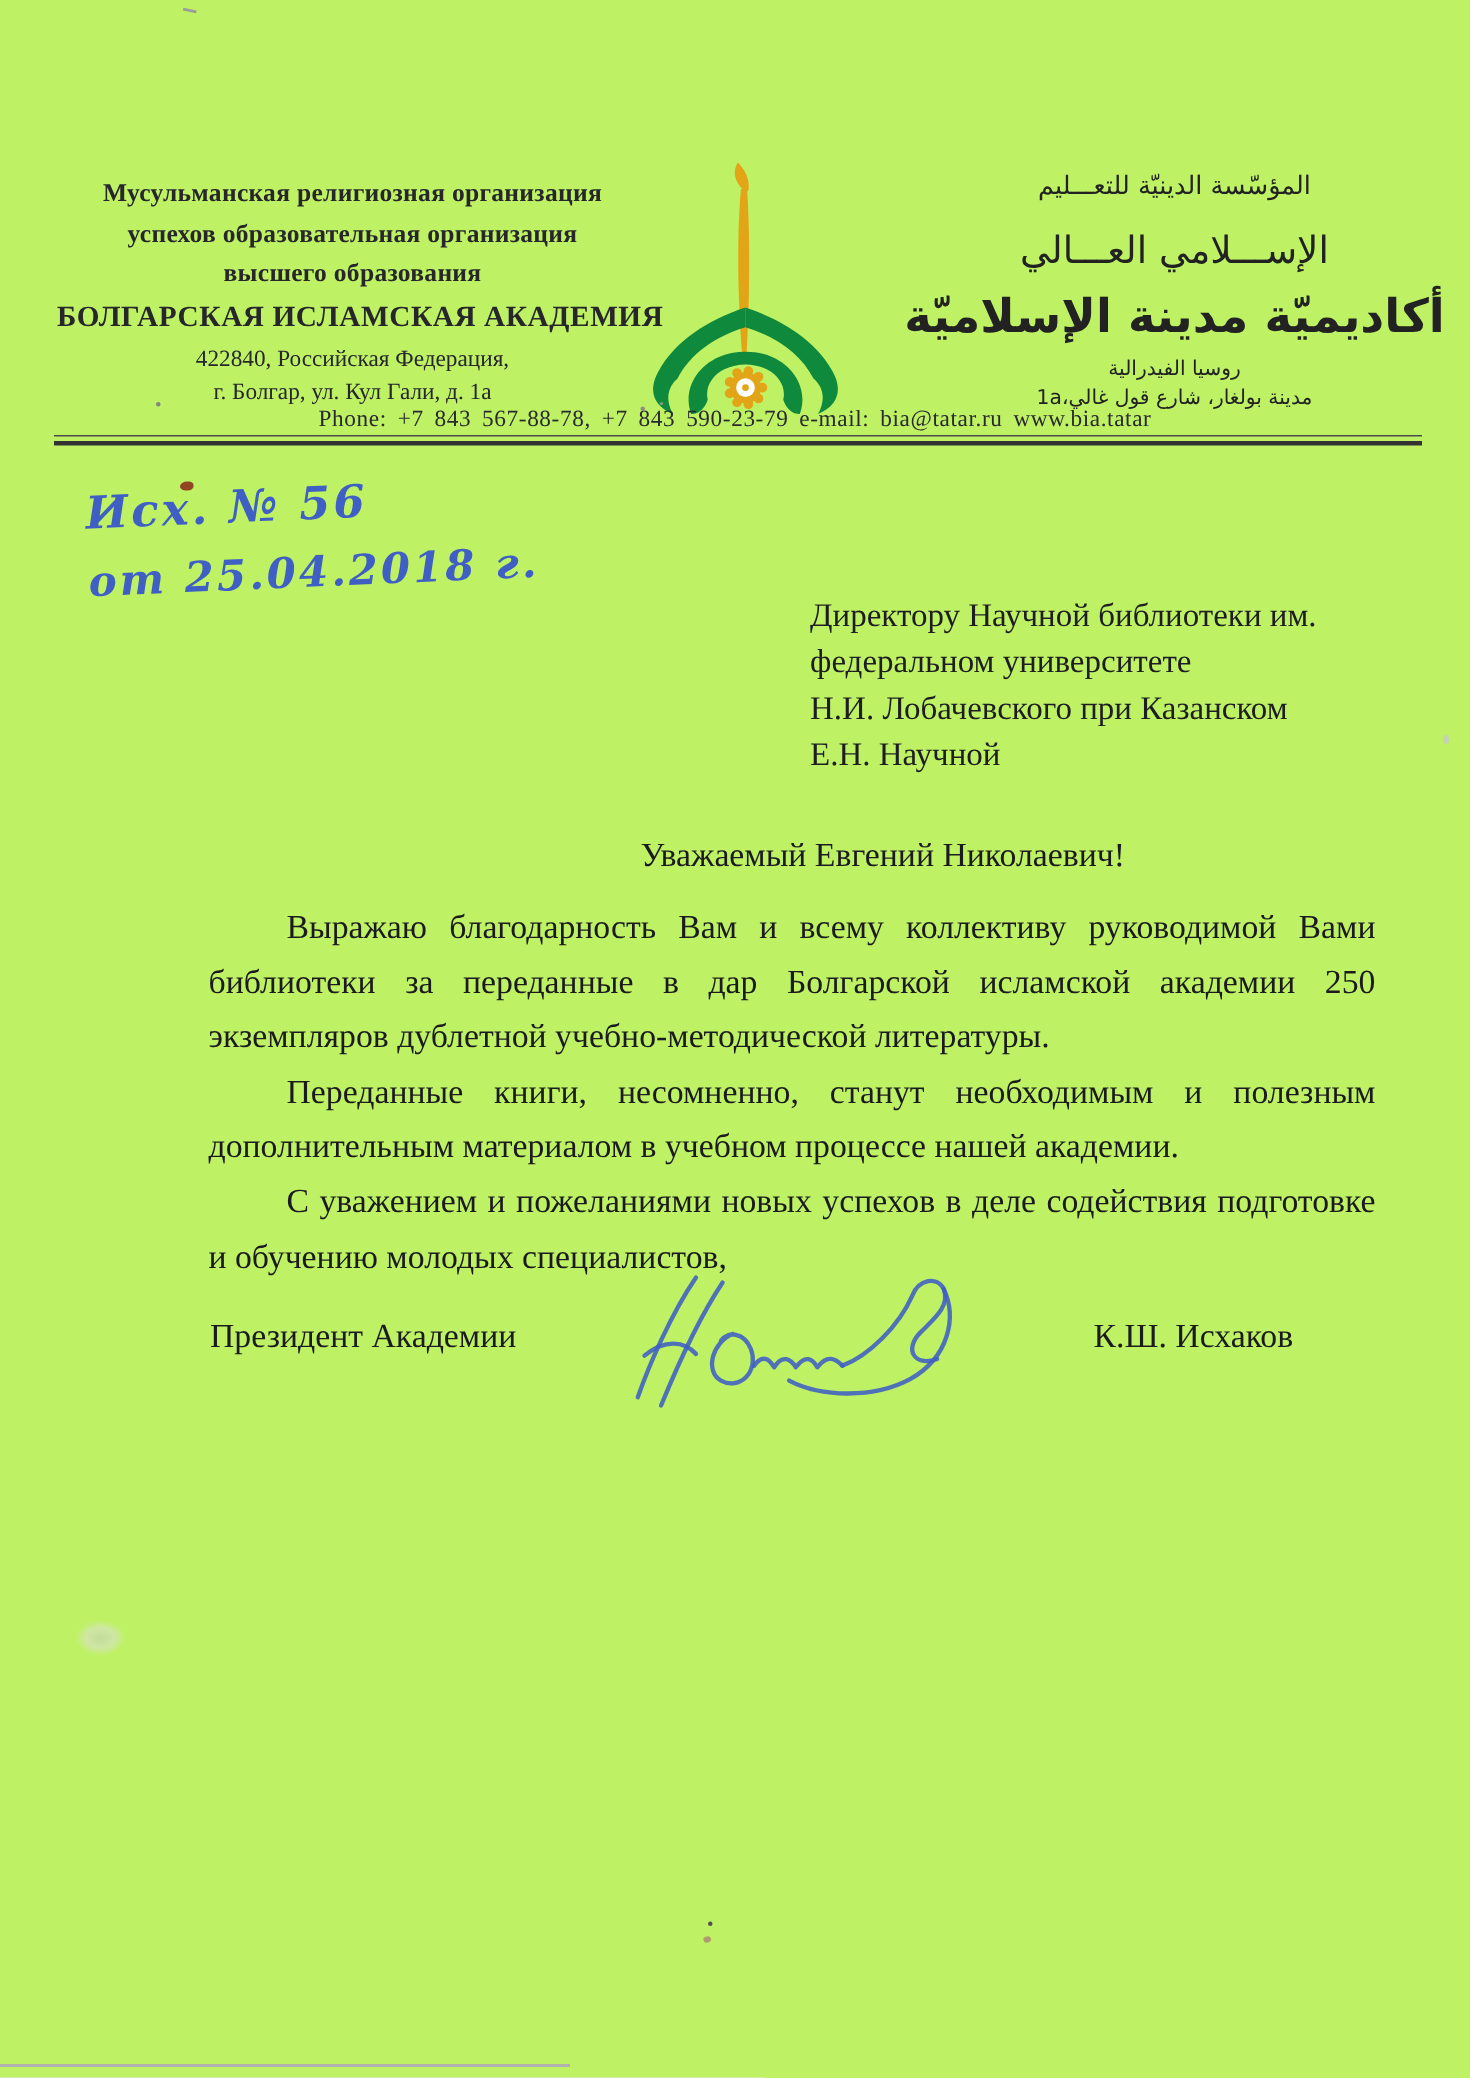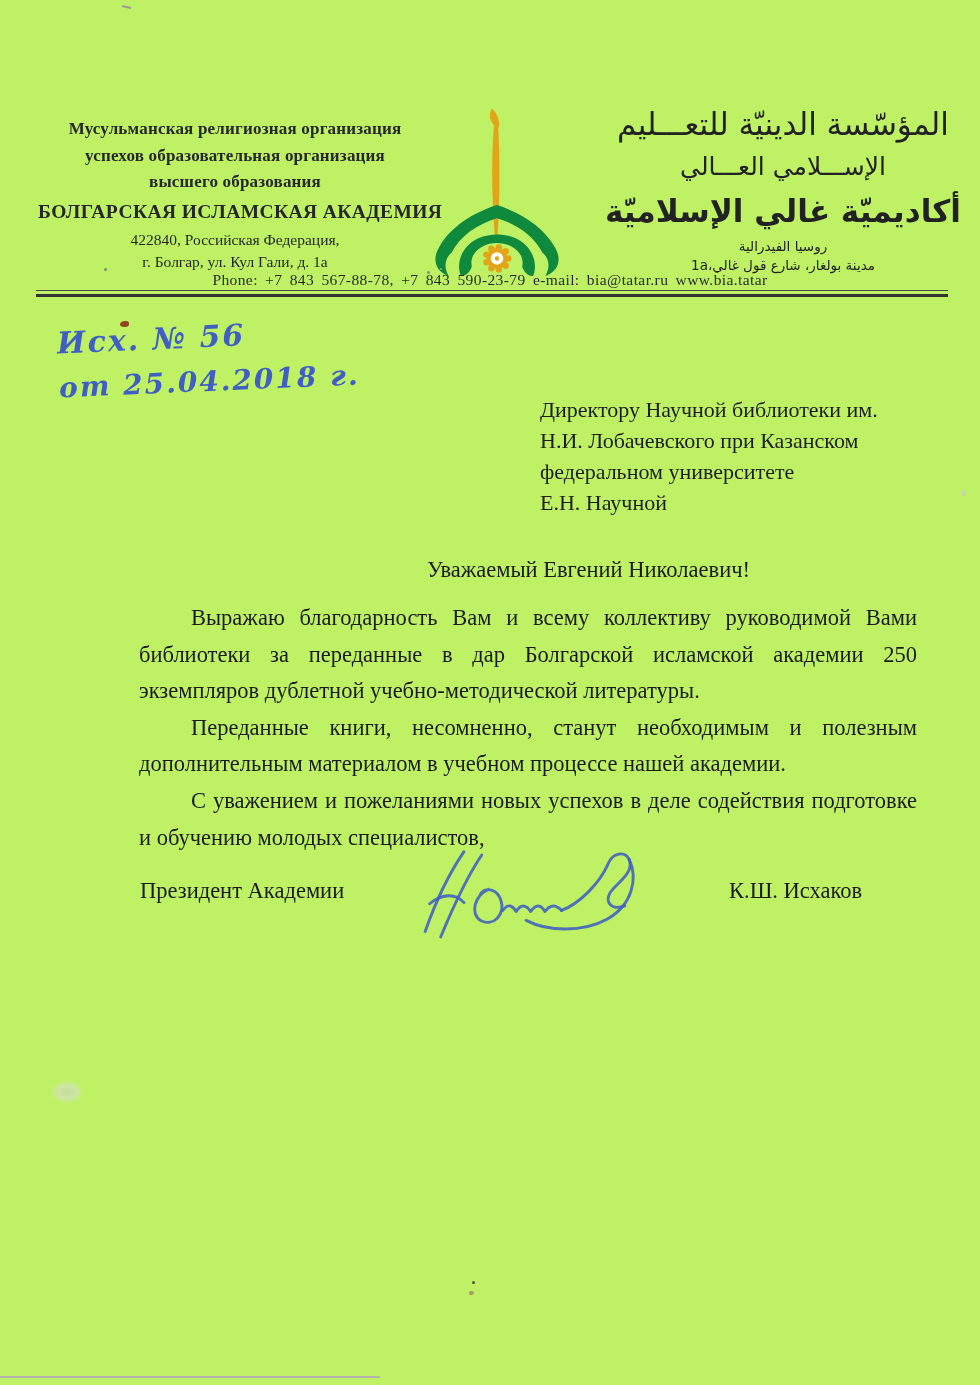--- a/index.html
+++ b/index.html
@@ -24,21 +24,21 @@
   
   .logo{position:absolute;left:424px;top:108px;width:146px;height:172px;}
   .logo-green{fill:var(--logo-green,#0f8a3c);}
   .logo-gold{fill:var(--logo-gold,#e2a517);}
   
   .org-right{
     position:absolute;left:598px;top:102px;width:370px;
     text-align:center;direction:rtl;
     font-family:"DejaVu Sans", sans-serif;color:#222;
   }
-  .org-right .ar1{font-size:31px;line-height:44px;}
+  .org-right .ar1{font-size:17px;line-height:44px;}
   .org-right .ar2{font-size:25px;line-height:42px;}
   .org-right .ar3{font-size:31px;line-height:46px;font-weight:bold;}
   .org-right .ar4{font-size:13.5px;line-height:19px;margin-top:3px;}
   .org-right .ar5{font-size:13.5px;line-height:19px;}
   
   .contact{
     position:absolute;left:0;top:271px;width:980px;text-align:center;
     font-size:15.5px;letter-spacing:.4px;word-spacing:3px;color:#2a2a2e;
   }
   .double-rule{
@@ -132,38 +132,38 @@
         <circle class="logo-gold" cx="72.5" cy="149" r="10.4"></circle>
         <circle cx="72.5" cy="149" r="6.2" fill="#fdfdfb"></circle>
         <circle class="logo-gold" cx="72.5" cy="149" r="2.2"></circle>
       </g>
     </svg>
   </div>
 
   <div class="org-right">
     <div class="ar1">المؤسّسة الدينيّة للتعـــليم</div>
     <div class="ar2">الإســـلامي العـــالي</div>
-    <div class="ar3">أكاديميّة غالي الإسلاميّة</div>
+    <div class="ar3">أكاديميّة مدينة الإسلاميّة</div>
     <div class="ar4">روسيا الفيدرالية</div>
     <div class="ar5">مدينة بولغار، شارع قول غالي،1a</div>
   </div>
 
   <div class="contact">Phone: +7  843  567-88-78, +7  843  590-23-79  e-mail: bia@tatar.ru   www.bia.tatar</div>
   <div class="double-rule"></div>
 
   <div class="handnote">
     <div class="hn1">Исх. № 56</div>
     <div class="hn2">от 25.04.2018 г.</div>
   </div>
   <div class="ink-speck"></div>
 
   <div class="recipient">
     <div>Директору Научной библиотеки им.</div>
+    <div>федеральном университете</div>
     <div>Н.И. Лобачевского при Казанском</div>
-    <div>федеральном университете</div>
     <div>Е.Н. Научной</div>
   </div>
 
   <div class="salutation">Уважаемый Евгений Николаевич!</div>
   <div class="body-text">
     <p>Выражаю благодарность Вам и всему коллективу руководимой Вами библиотеки за переданные в дар Болгарской исламской академии 250 экземпляров дублетной учебно-методической литературы.</p>
     <p>Переданные книги, несомненно, станут необходимым и полезным дополнительным материалом в учебном процессе нашей академии.</p>
     <p>С уважением и пожеланиями новых успехов в деле содействия подготовке и обучению молодых специалистов,</p>
   </div>
 

